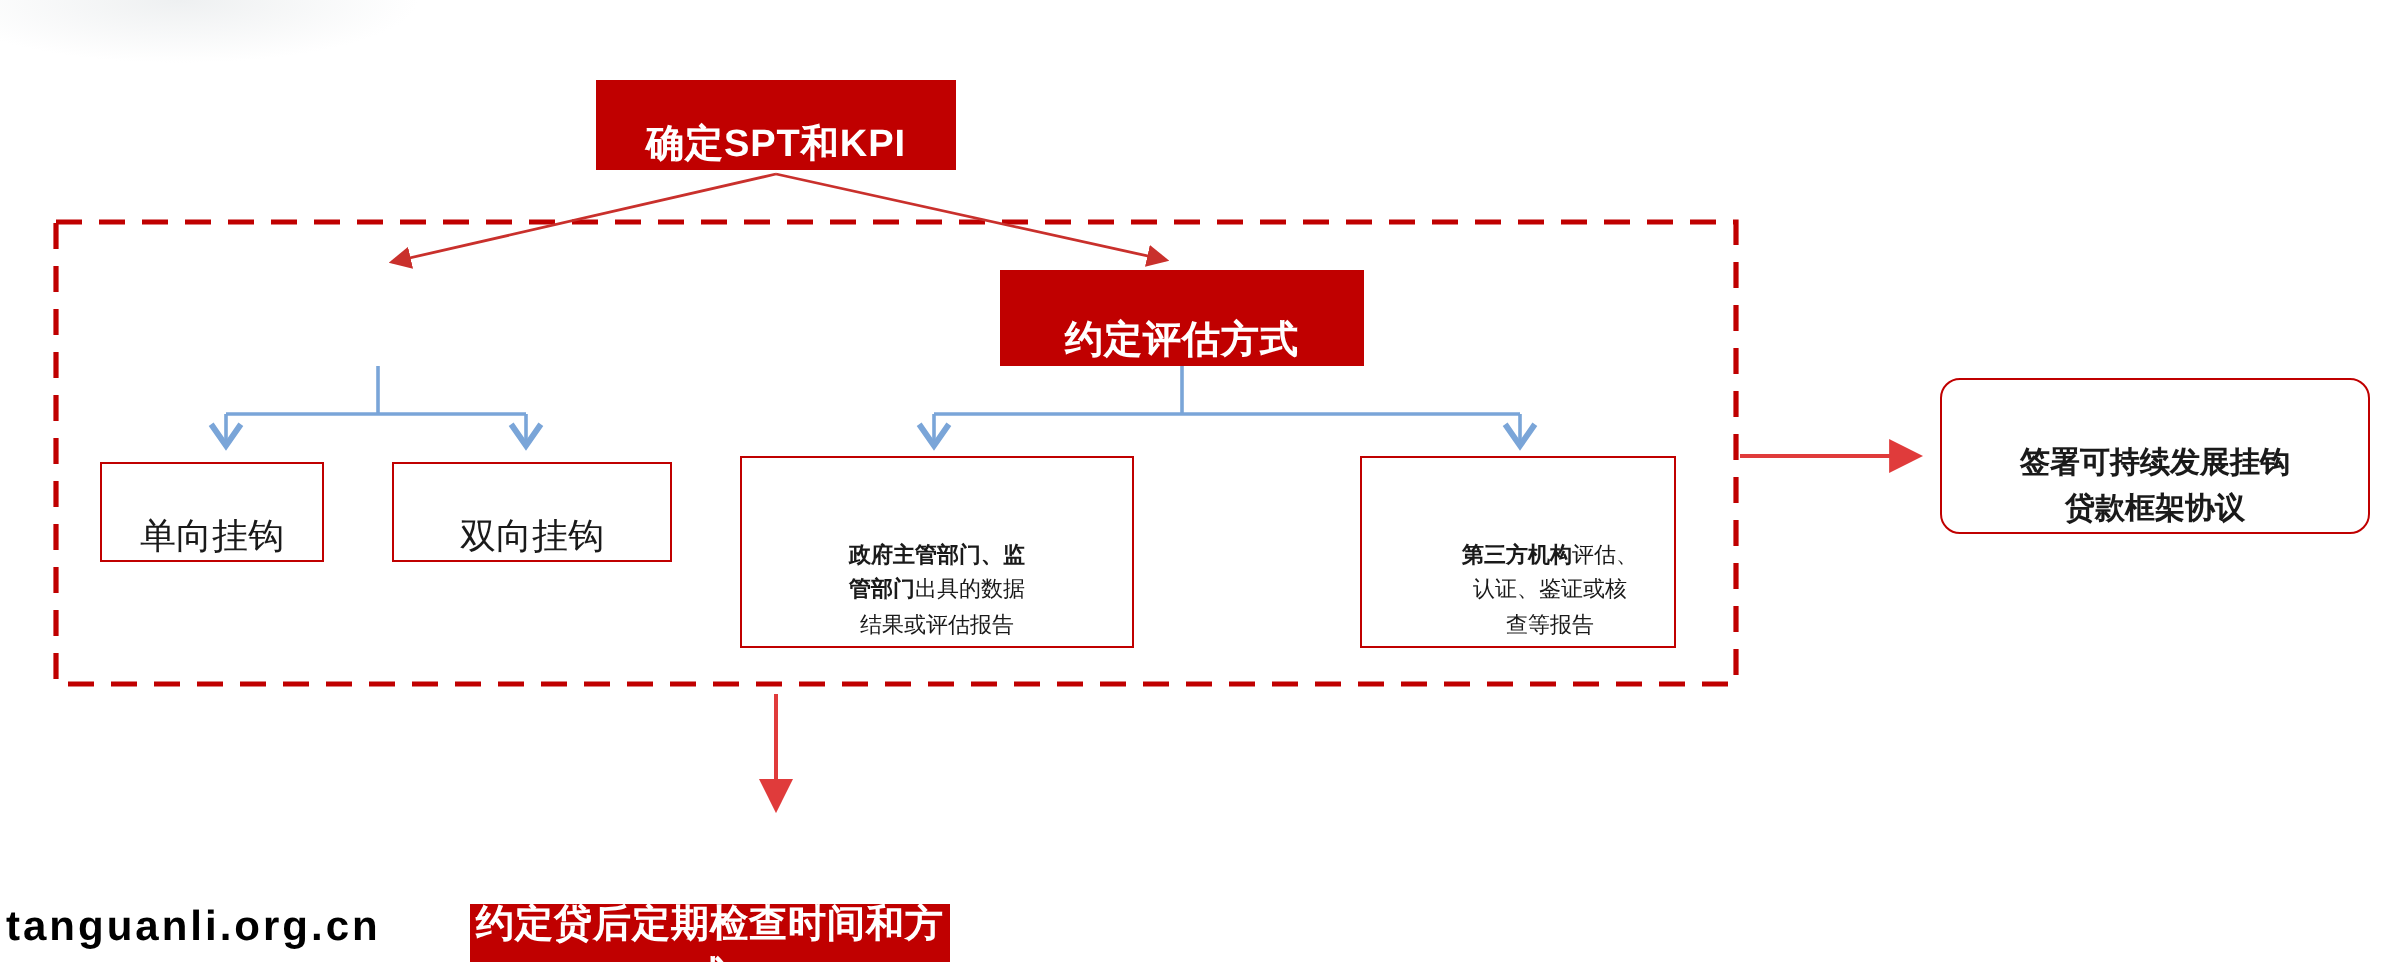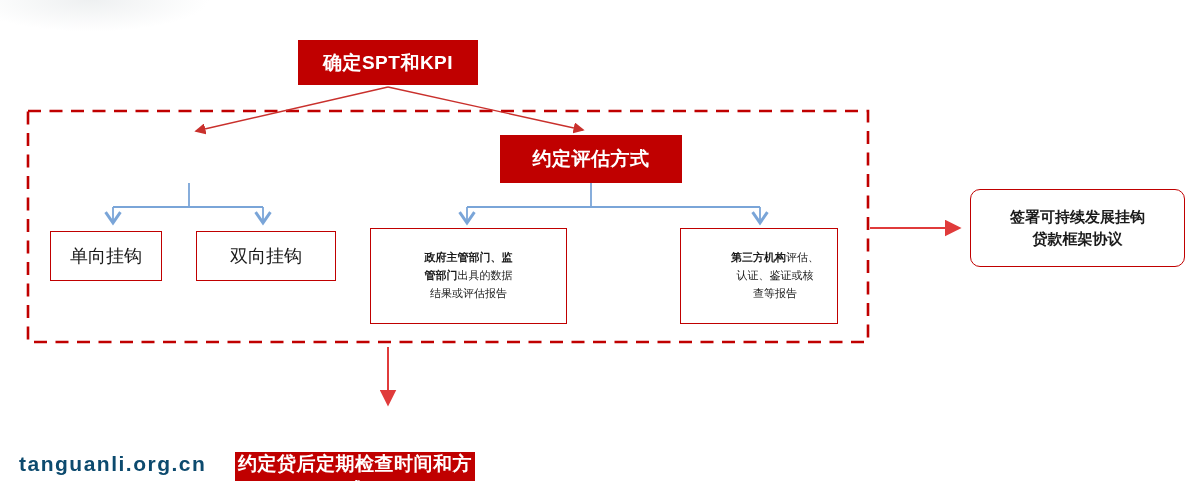--- a/index.html
+++ b/index.html
@@ -1,39 +1,39 @@
 <!DOCTYPE html>
 <html><head>
 <meta charset="utf-8">
 <style>
   html,body{margin:0;padding:0;background:#ffffff;}
   body{font-family:"Liberation Sans","DejaVu Sans",sans-serif;}
   .stage{position:relative;width:1192px;height:481px;background:#ffffff;overflow:hidden;}
   .smudge{position:absolute;left:0;top:0;width:340px;height:70px;
     background:radial-gradient(ellipse 170px 45px at 90px 0px,#eef0f1 0%,rgba(255,255,255,0) 70%);}
-  .node{position:absolute;display:flex;align-items:center;justify-content:center;
+  .node{position:absolute;display:flex;align-items:flex-end;justify-content:center;
     text-align:center;box-sizing:border-box;white-space:pre-line;}
   .red-node{background:#C00000;color:#ffffff;font-weight:bold;font-size:19px;letter-spacing:0.5px;}
   .white-node{background:#ffffff;border:1.6px solid #C00000;color:#1a1a1a;}
   .plain{font-size:18px;}
   .multiline{font-size:11px;line-height:1.62;}
   .bold-part{font-weight:bold;}
   .sign{font-size:15px;font-weight:bold;line-height:1.5;border-radius:10px;}
   .top-node{left:298px;top:40px;width:180px;height:45px;}
   .link-node{left:98px;top:135px;width:182px;height:48px;}
   .eval-node{left:500px;top:135px;width:182px;height:48px;}
   .oneway-node{left:50px;top:231px;width:112px;height:50px;}
   .twoway-node{left:196px;top:231px;width:140px;height:50px;}
   .gov-node{left:370px;top:228px;width:197px;height:96px;}
   .third-node{left:680px;top:228px;width:158px;height:96px;padding-left:32px;}
   .sign-node{left:970px;top:189px;width:215px;height:78px;}
   .bottom-node{left:235px;top:413px;width:240px;height:49px;margin-top:39px;}
   .connector-layer{position:absolute;left:0;top:0;width:1192px;height:481px;pointer-events:none;}
   .watermark{position:absolute;left:3px;top:452px;font-size:21px;font-weight:bold;
-    letter-spacing:1.5px;color:#0c4a6e;margin-left:16px;}
+    letter-spacing:1.5px;color:#000000;}
 </style>
 </head>
 <body>
 
 <div class="stage">
 
   <div class="smudge"></div>
 
   <svg class="connector-layer" width="1192" height="481" viewBox="0 0 1192 481" xmlns="http://www.w3.org/2000/svg">
     <defs>

